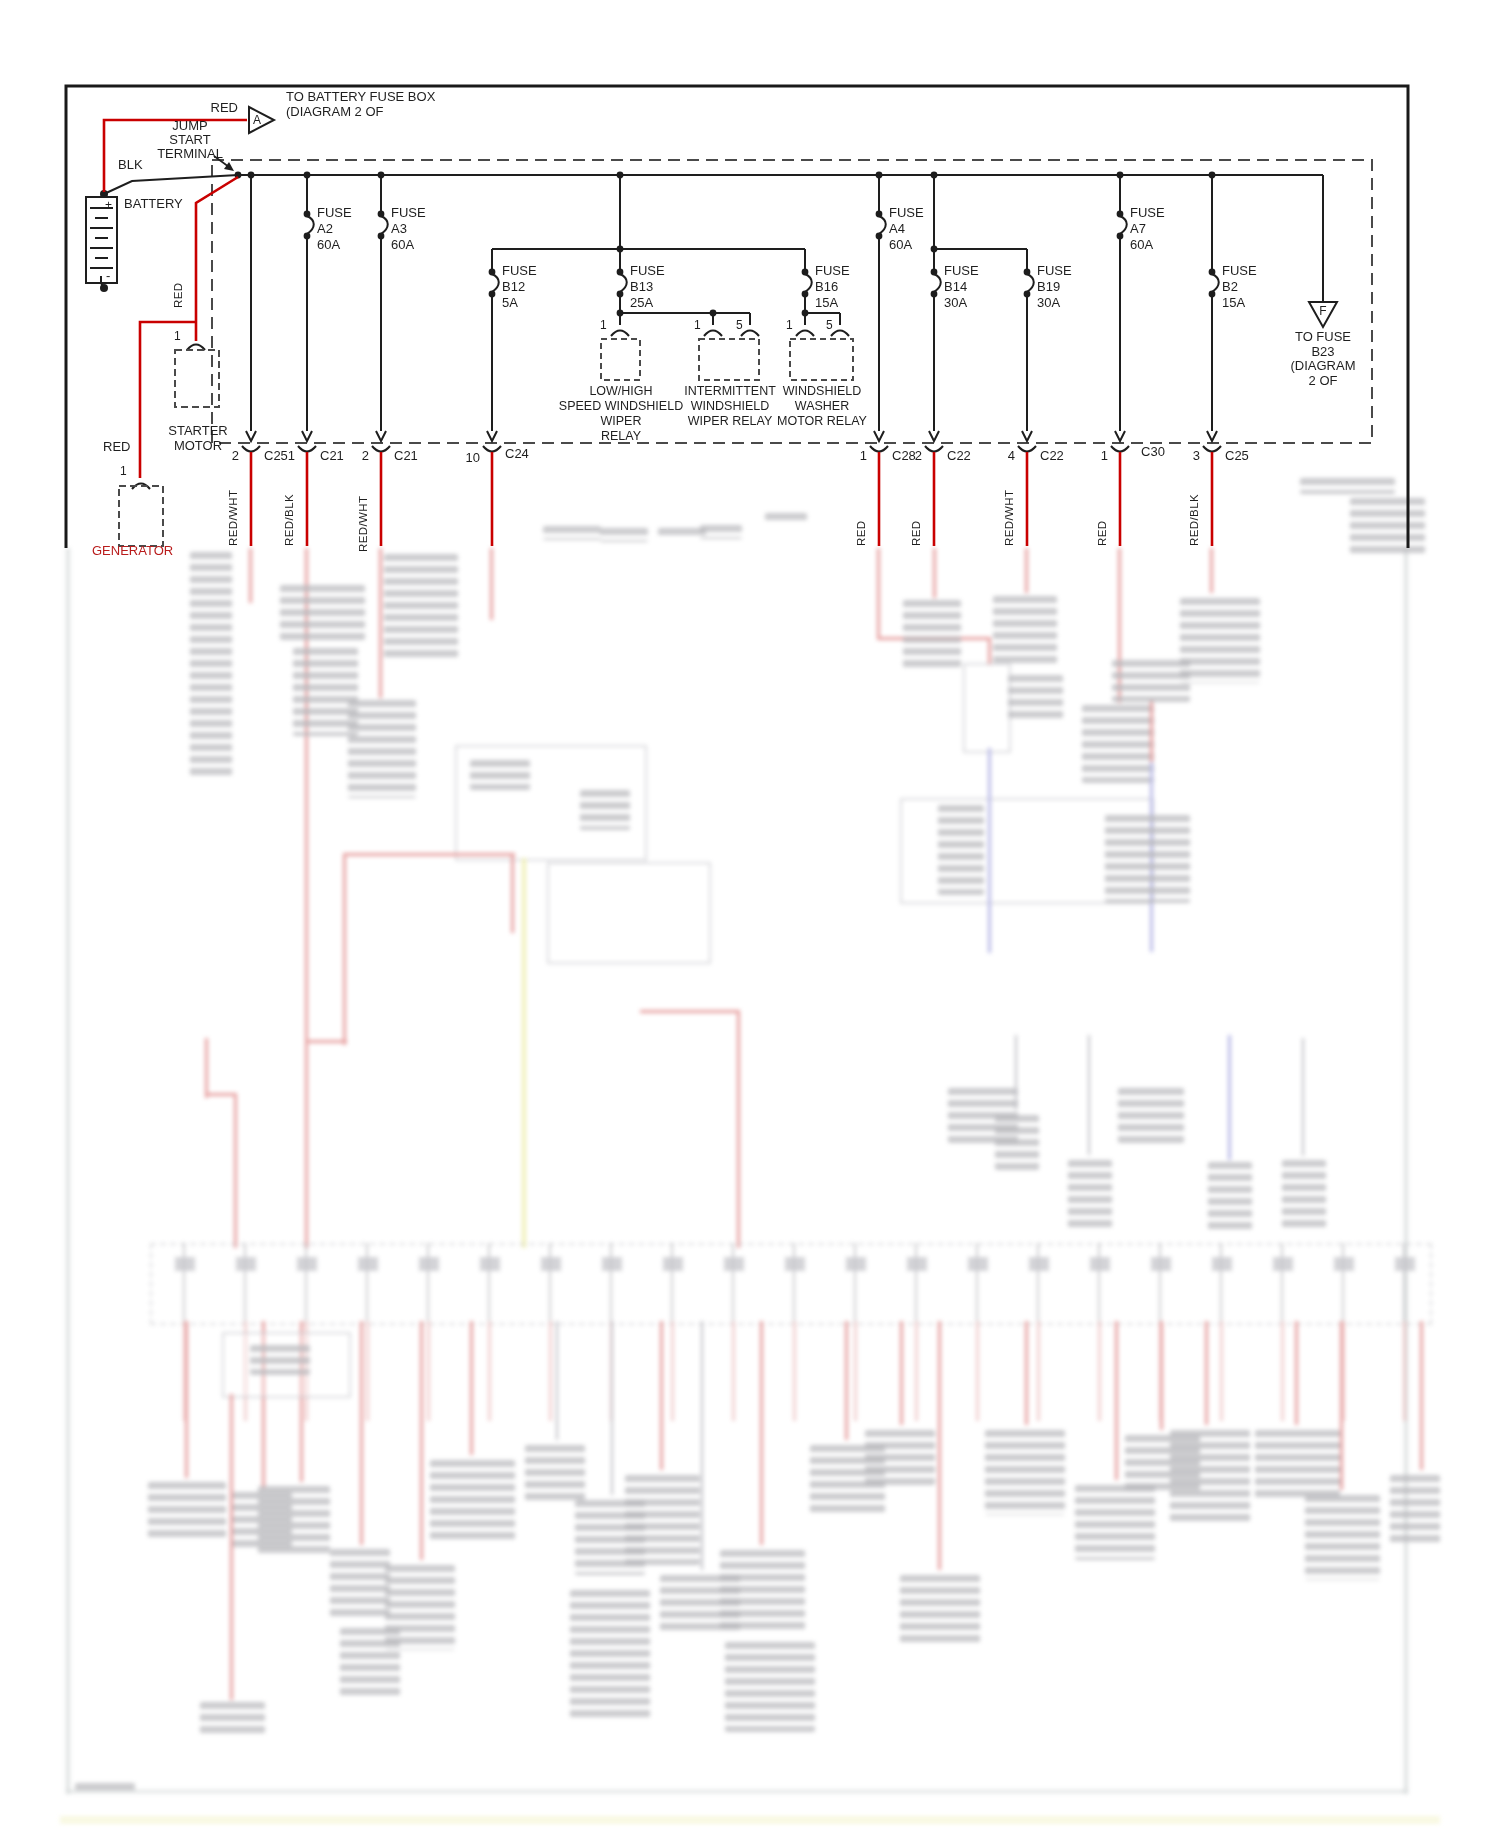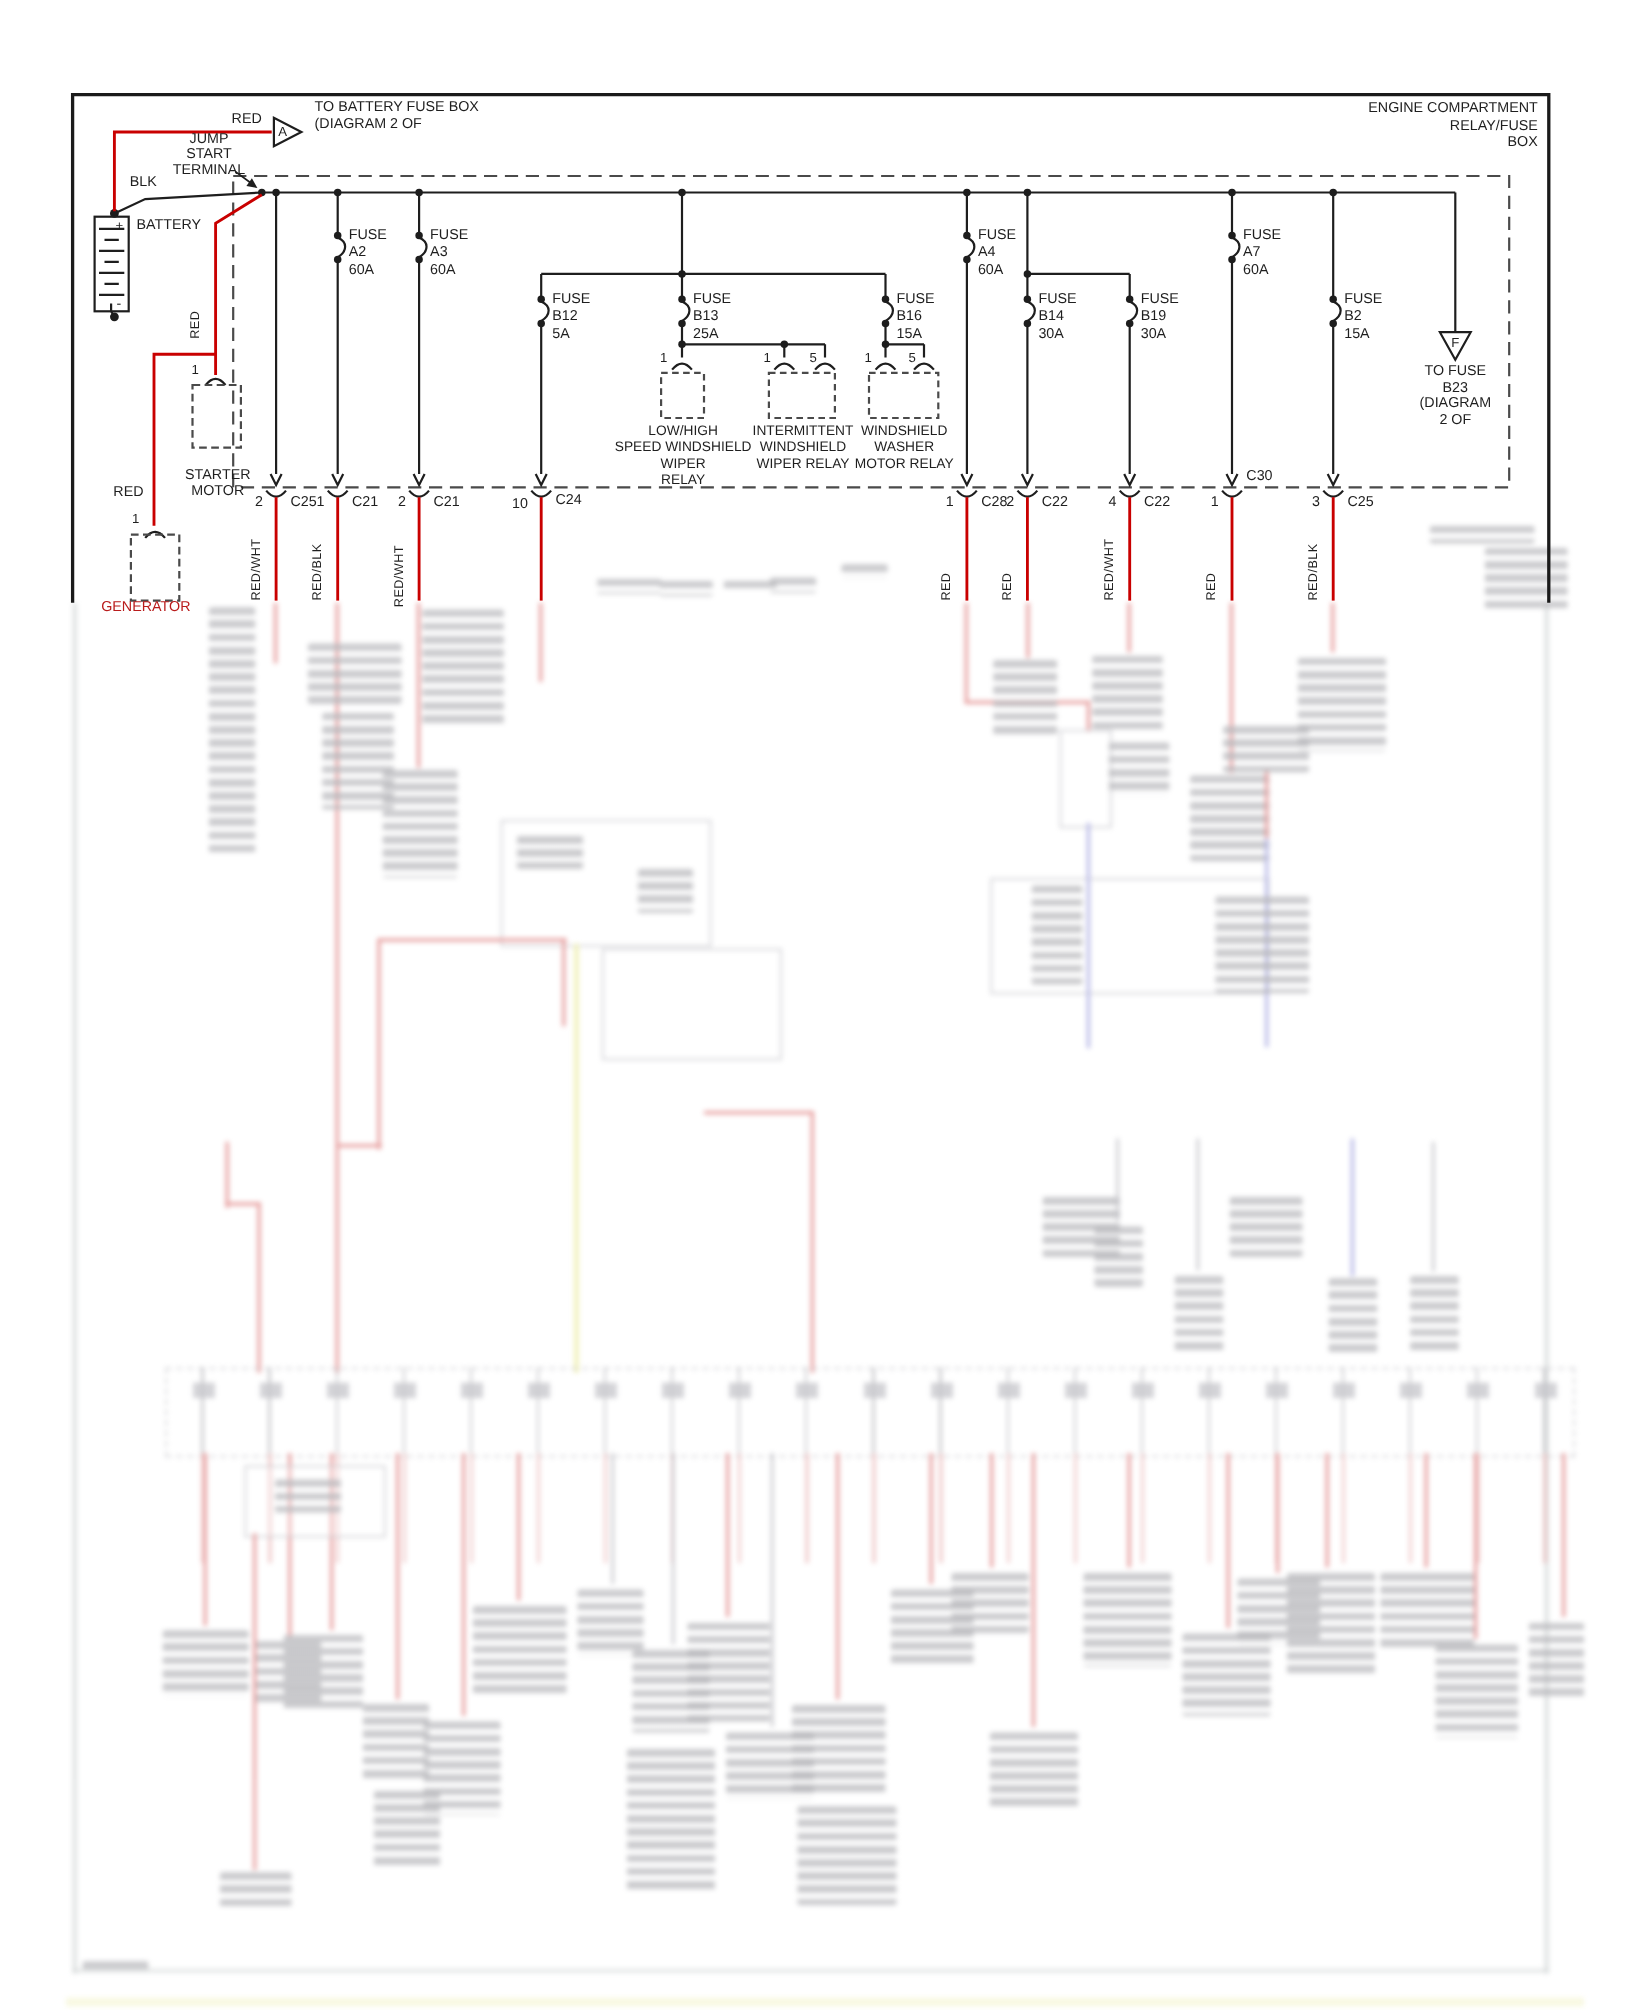--- a/index.html
+++ b/index.html
@@ -326,23 +326,20 @@
   <div class="t" style="left:124px;top:196px;width:70px;">BATTERY</div>
   <div class="t" style="left:105px;top:198px;width:12px;font-size:12px;">+</div>
   <div class="t" style="left:106px;top:268px;width:12px;font-size:13px;">-</div>
   <div class="v" style="left:172px;top:246px;height:62px;">RED</div>
   <div class="t pin" style="left:174px;top:329px;width:12px;">1</div>
   <div class="t c" style="left:158px;top:411px;width:80px;margin-top:12px;">STARTER
 MOTOR</div>
   <div class="t" style="left:103px;top:439px;width:36px;">RED</div>
   <div class="t pin" style="left:120px;top:464px;width:12px;">1</div>
   <div class="t" style="left:92px;top:543px;width:100px;color:#b91c1c;">GENERATOR</div>
-  <div class="t r" style="left:1140px;top:90px;width:258px;line-height:15.5px;">ENGINE COMPARTMENT
-RELAY/FUSE
-BOX</div>
   <div class="t c pin" style="left:1314px;top:304px;width:18px;">F</div>
   <div class="t c" style="left:1282px;top:330px;width:82px;line-height:14.5px;">TO FUSE
 B23
 (DIAGRAM
 2 OF</div>
 
   <div class="t fuse-label" style="left:317px;top:205px;width:54px;">FUSE
 A2
 60A</div>
   <div class="t fuse-label" style="left:391px;top:205px;width:54px;">FUSE
@@ -411,20 +408,20 @@
 
   <div class="t r" style="left:900px;top:448px;width:22px;">2</div>
   <div class="t" style="left:947px;top:448px;width:40px;">C22</div>
   <div class="v" style="left:910px;top:464px;">RED</div>
 
   <div class="t r" style="left:993px;top:448px;width:22px;">4</div>
   <div class="t" style="left:1040px;top:448px;width:40px;">C22</div>
   <div class="v" style="left:1003px;top:464px;">RED/WHT</div>
 
   <div class="t r" style="left:1086px;top:448px;width:22px;">1</div>
-  <div class="t" style="left:1133px;top:424px;width:40px;">C30</div>
+  <div class="t" style="left:1133px;top:444px;width:40px;text-align:center;">C30</div>
   <div class="v" style="left:1096px;top:464px;">RED</div>
 
   <div class="t r" style="left:1178px;top:448px;width:22px;">3</div>
   <div class="t" style="left:1225px;top:448px;width:40px;">C25</div>
   <div class="v" style="left:1188px;top:464px;">RED/BLK</div>
 
 </div>
 
 </body></html>

